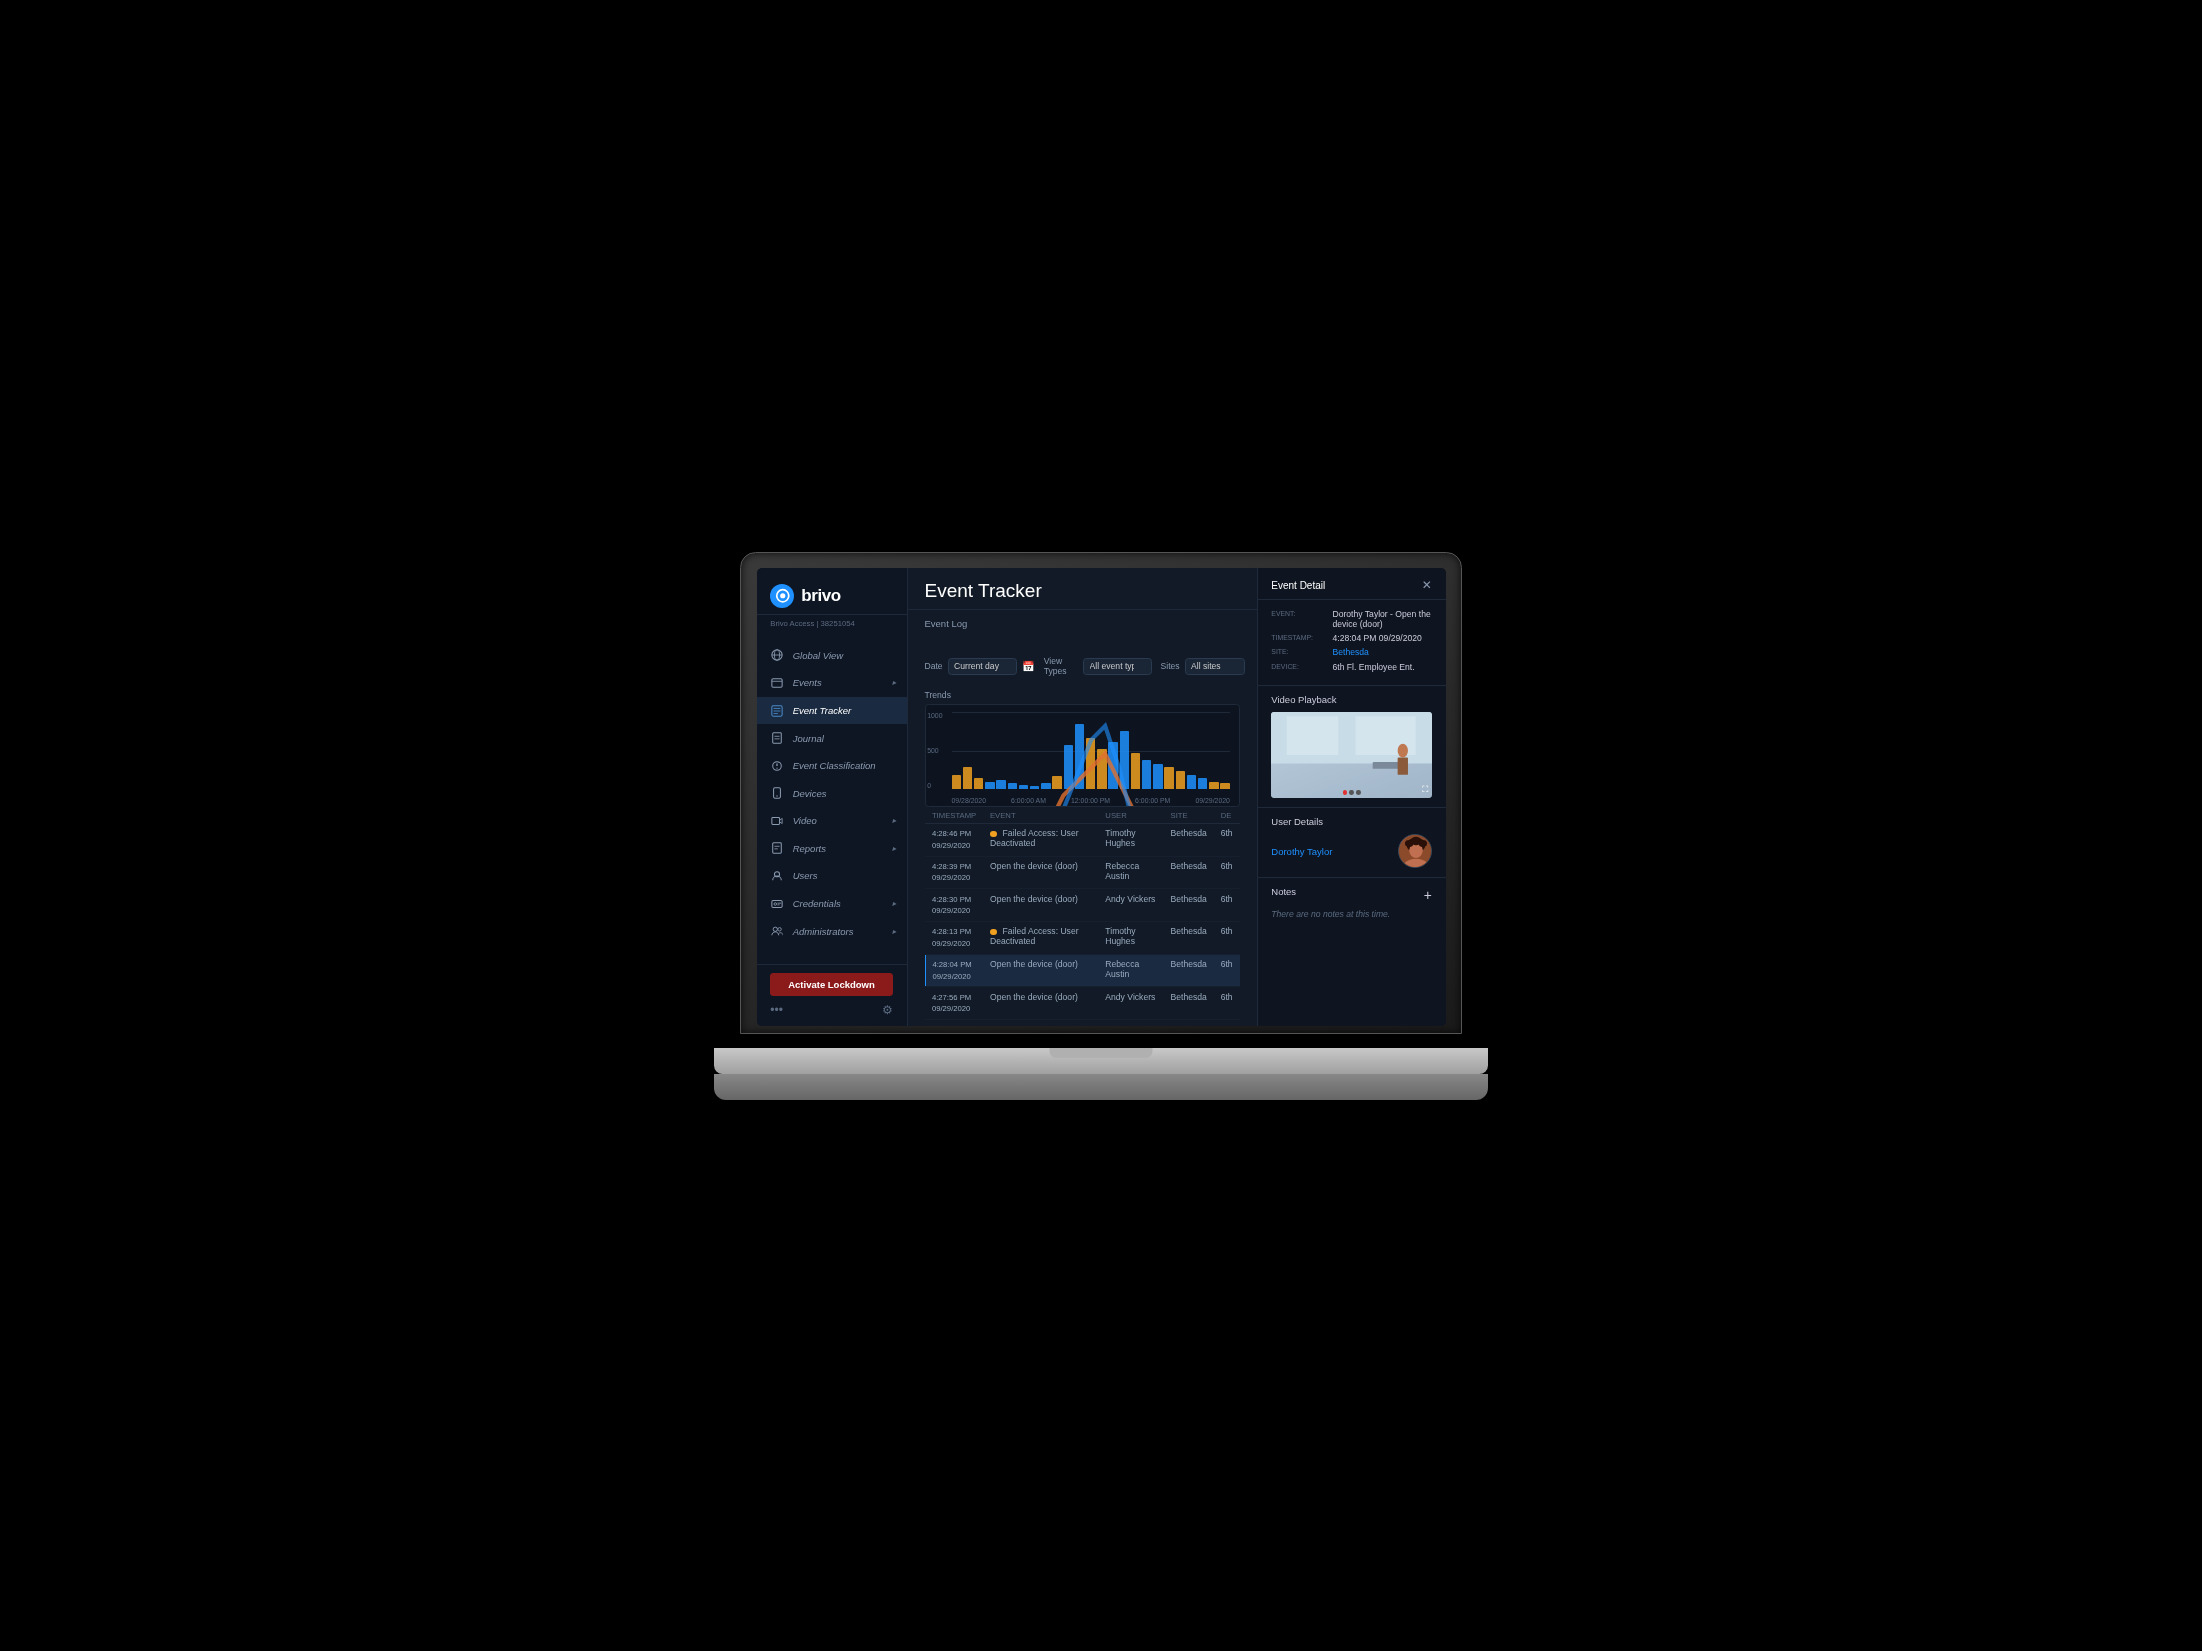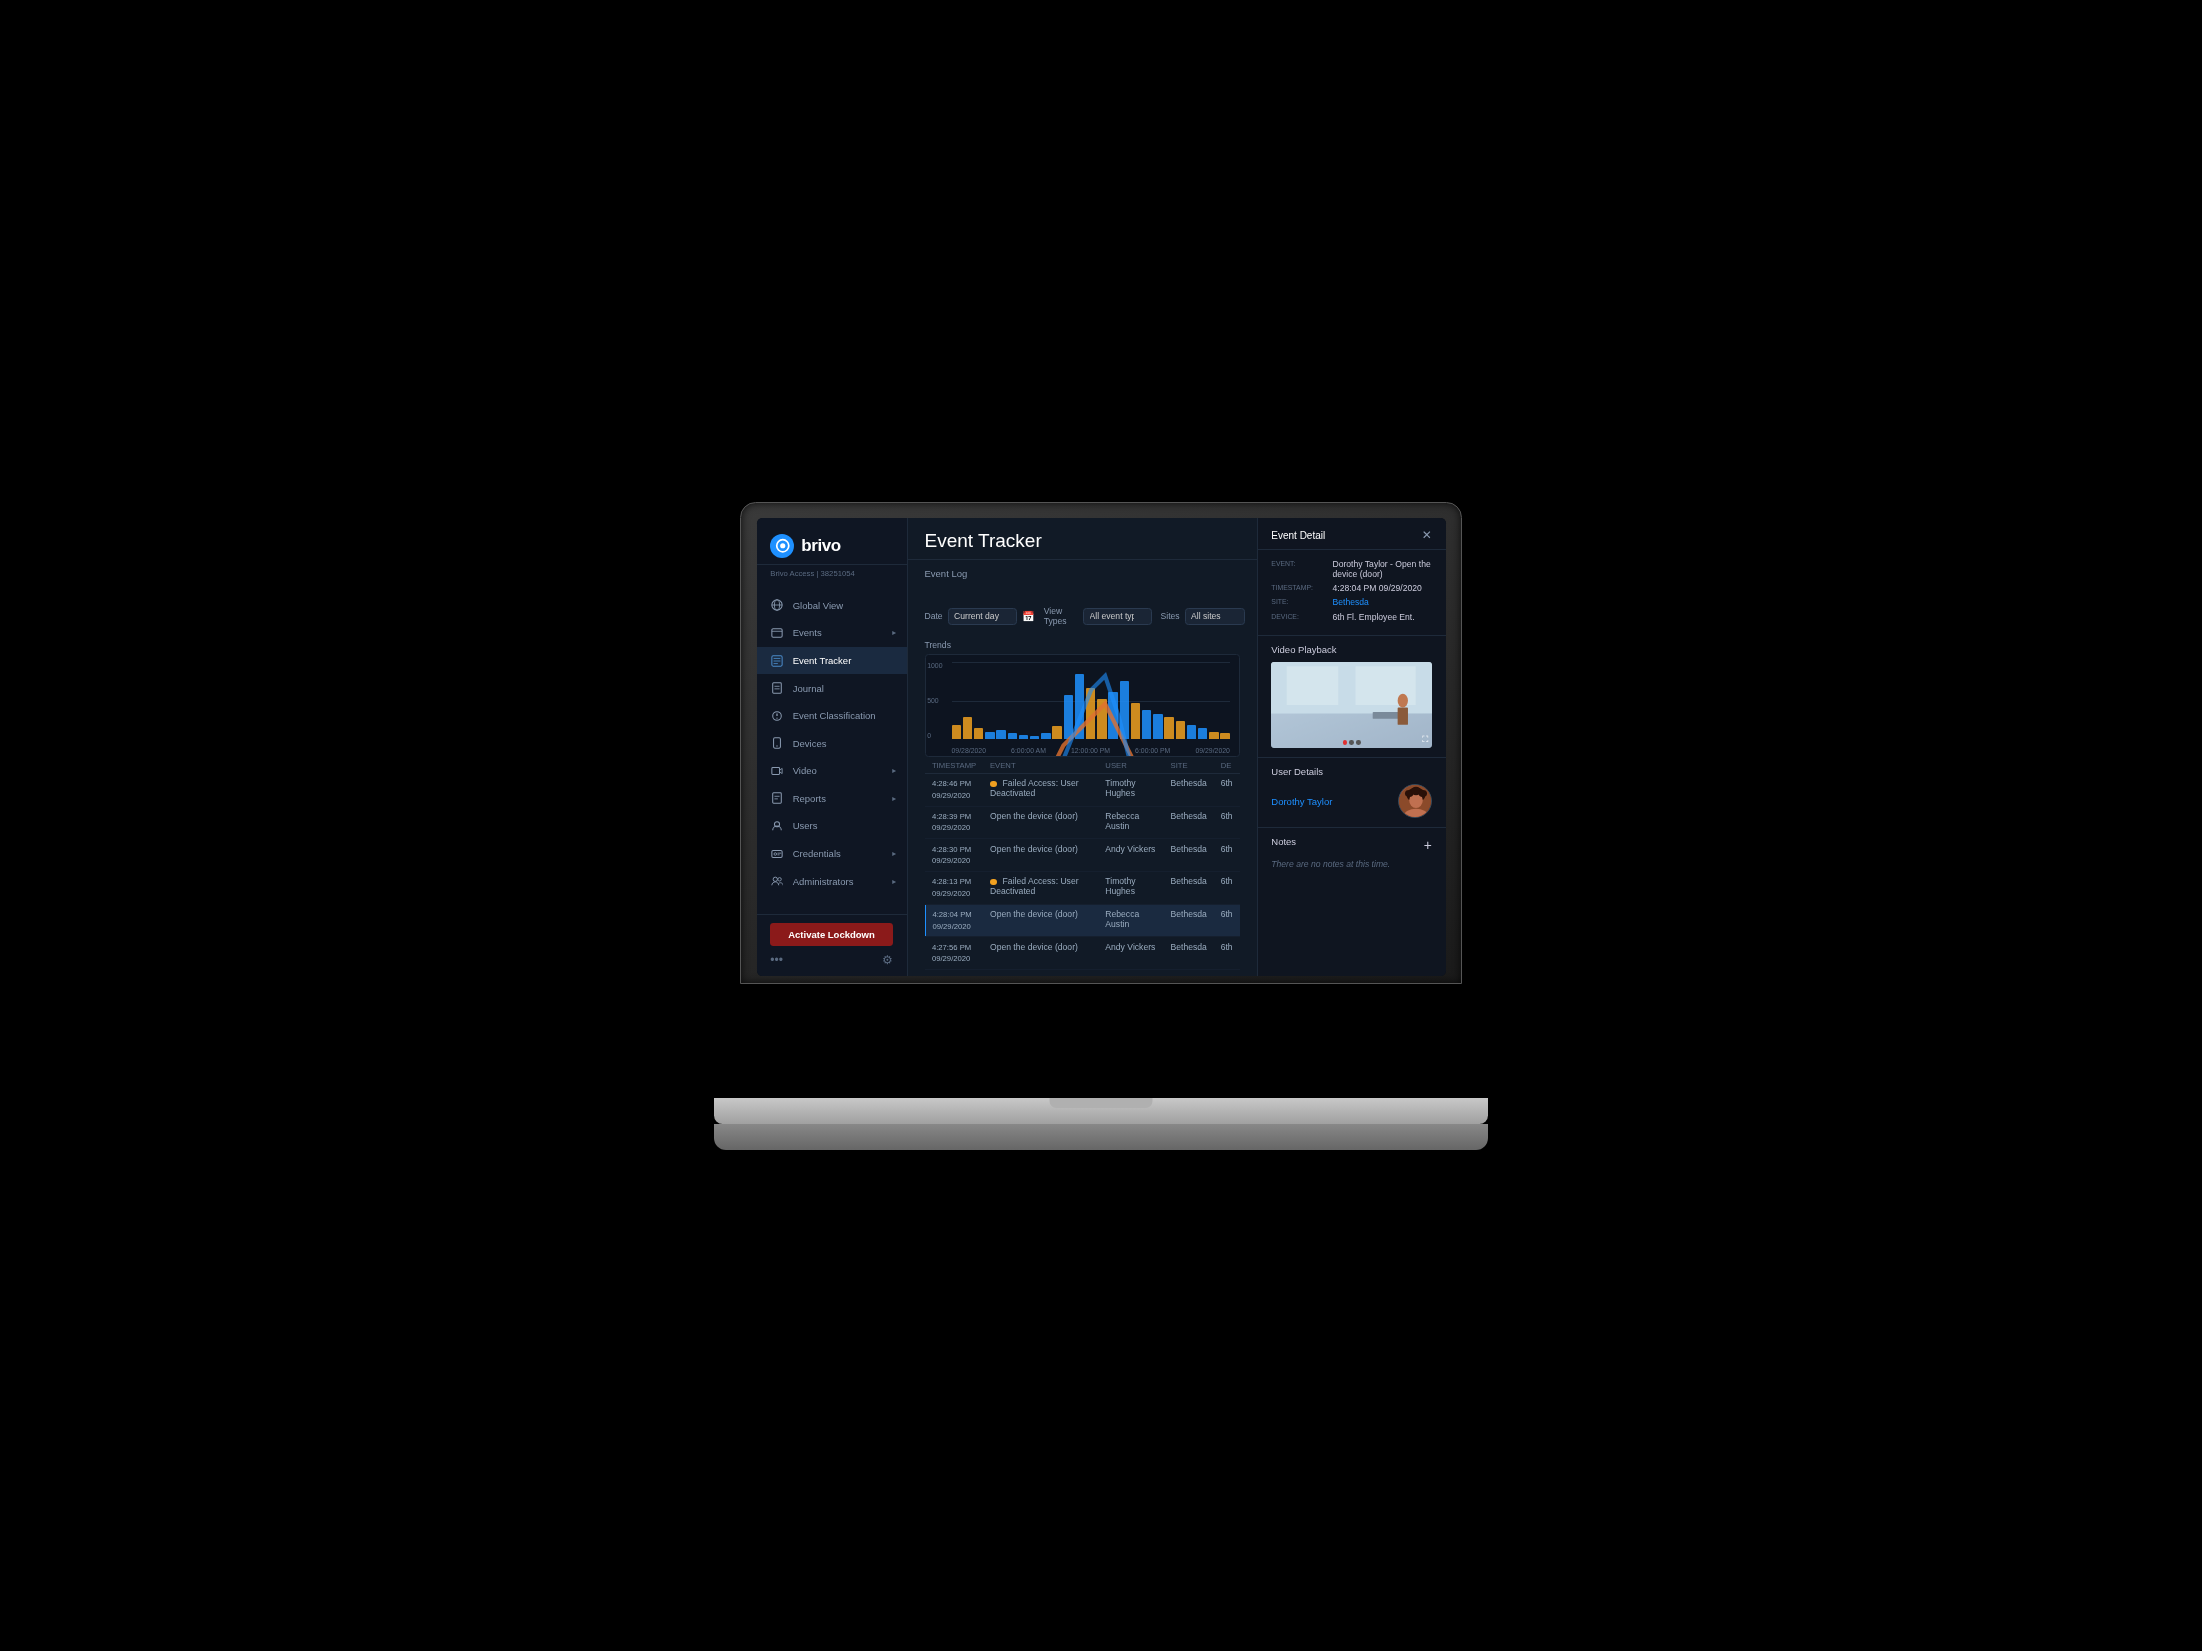--- a/index.html
+++ b/index.html
@@ -8,21 +8,21 @@
       display: flex;
       align-items: center;
       justify-content: center;
       min-height: 100vh;
       font-family: -apple-system, BlinkMacSystemFont, 'Segoe UI', sans-serif;
     }
 
     .laptop-outer {
       position: relative;
       width: 774px;
-      height: 648px;
+      height: 548px;
     }
 
     .laptop-screen-bezel {
       position: absolute;
       top: 0; left: 26px; right: 26px;
       height: 482px;
       background: linear-gradient(160deg, #3a3a3a 0%, #1a1a1a 100%);
       border-radius: 15.5px 15.5px 0 0;
       border: 1.7px solid #555;
       padding: 15.5px 15.5px 6.9px;
@@ -104,20 +104,21 @@
     .sidebar-subtitle {
       color: #5a6a80;
       font-size: 7.7px;
       padding: 3.4px 13.8px 6.9px;
     }
 
     .sidebar-nav {
       flex: 1;
       padding: 6.9px 0;
       overflow-y: auto;
+      font-style: italic;
     }
 
     .nav-item {
       display: flex;
       align-items: center;
       gap: 8.6px;
       padding: 6.9px 13.8px;
       color: #8a9ab0;
       font-size: 9.5px;
       cursor: pointer;

